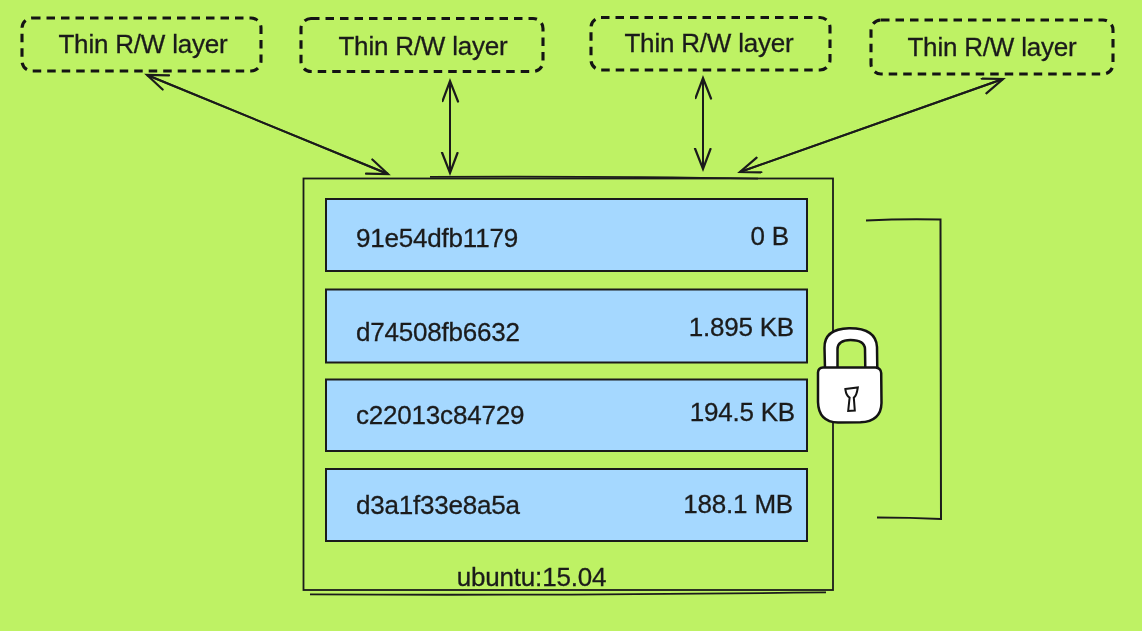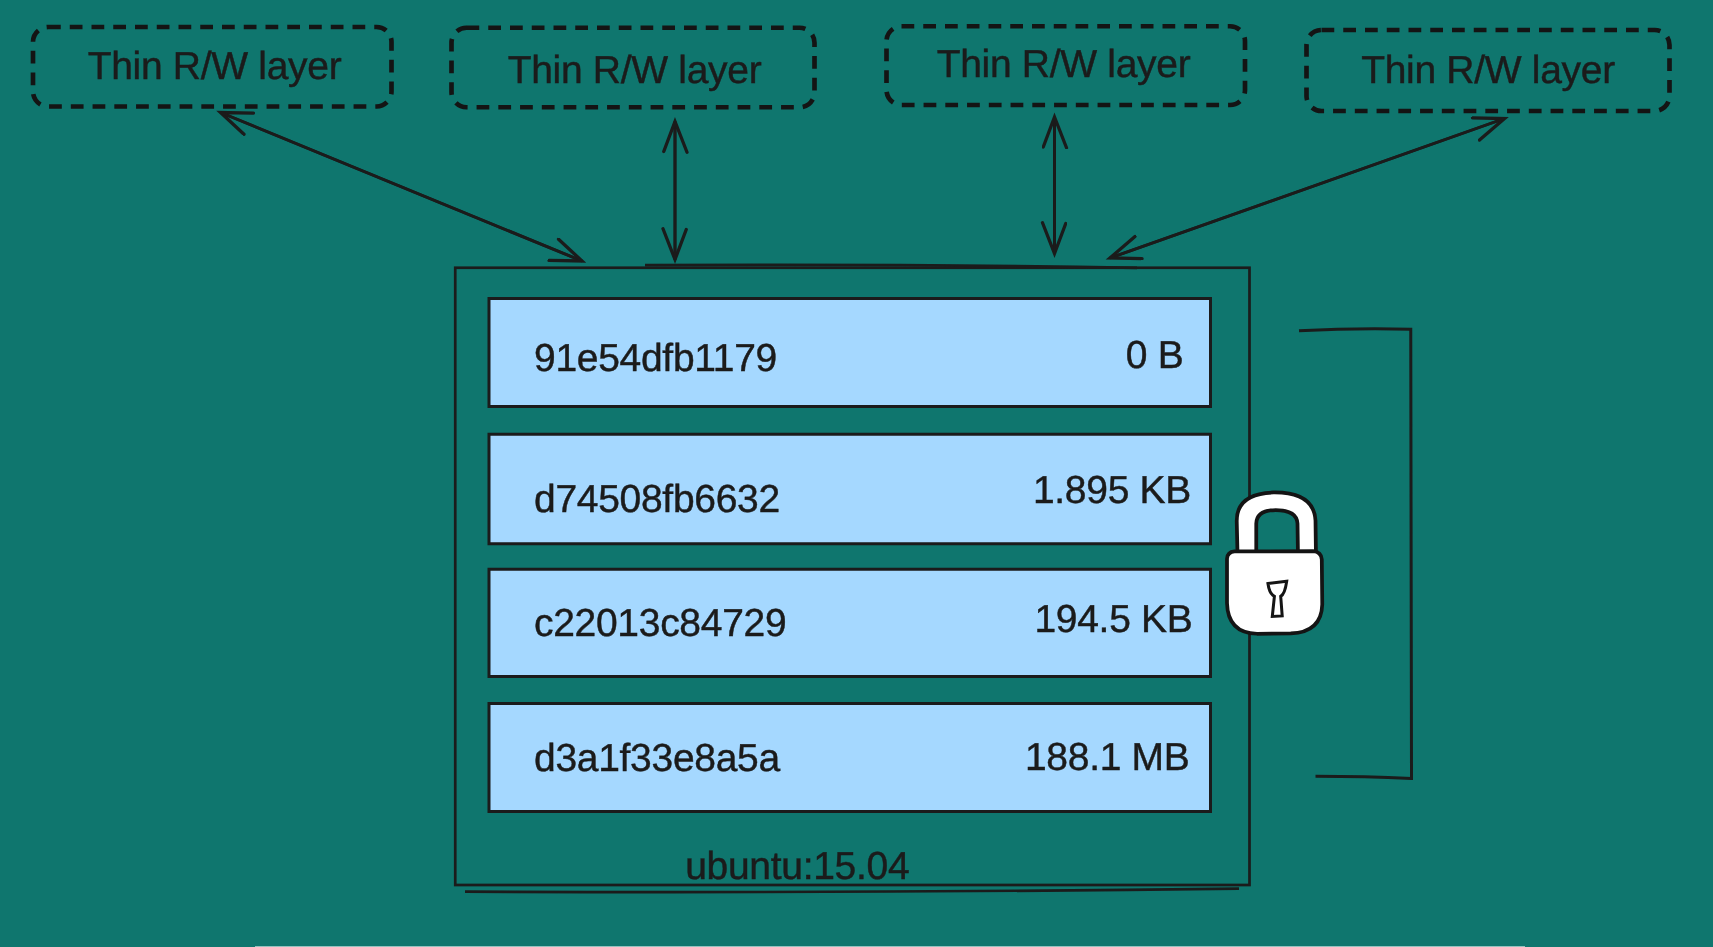--- a/index.html
+++ b/index.html
@@ -1,16 +1,16 @@
 <!DOCTYPE html>
 <html><head>
 <meta charset="utf-8">
 <style>
   html,body{margin:0;padding:0;background:#ffffff;}
-  .canvas{position:relative;width:1142px;height:631px;background:#0f766e;overflow:hidden;
+  .canvas{position:relative;width:1142px;height:631px;background:#bef264;overflow:hidden;
     font-family:"Liberation Sans", sans-serif;}
   svg text{font-family:"Liberation Sans", sans-serif;fill:#1b1b1b;stroke:#1b1b1b;stroke-width:0.3px;}
 </style>
 </head>
 <body>
 <div class="canvas">
 <svg width="1142" height="631" viewBox="0 0 1142 631">
   <defs>
     <marker id="ah" markerUnits="userSpaceOnUse" markerWidth="26" markerHeight="20" refX="21.5" refY="8.5" orient="auto">
       <path d="M1.5,1 L21.5,8.5 L1,16.5" fill="none" stroke="#1b1b1b" stroke-width="2.2" stroke-linecap="round"></path>

